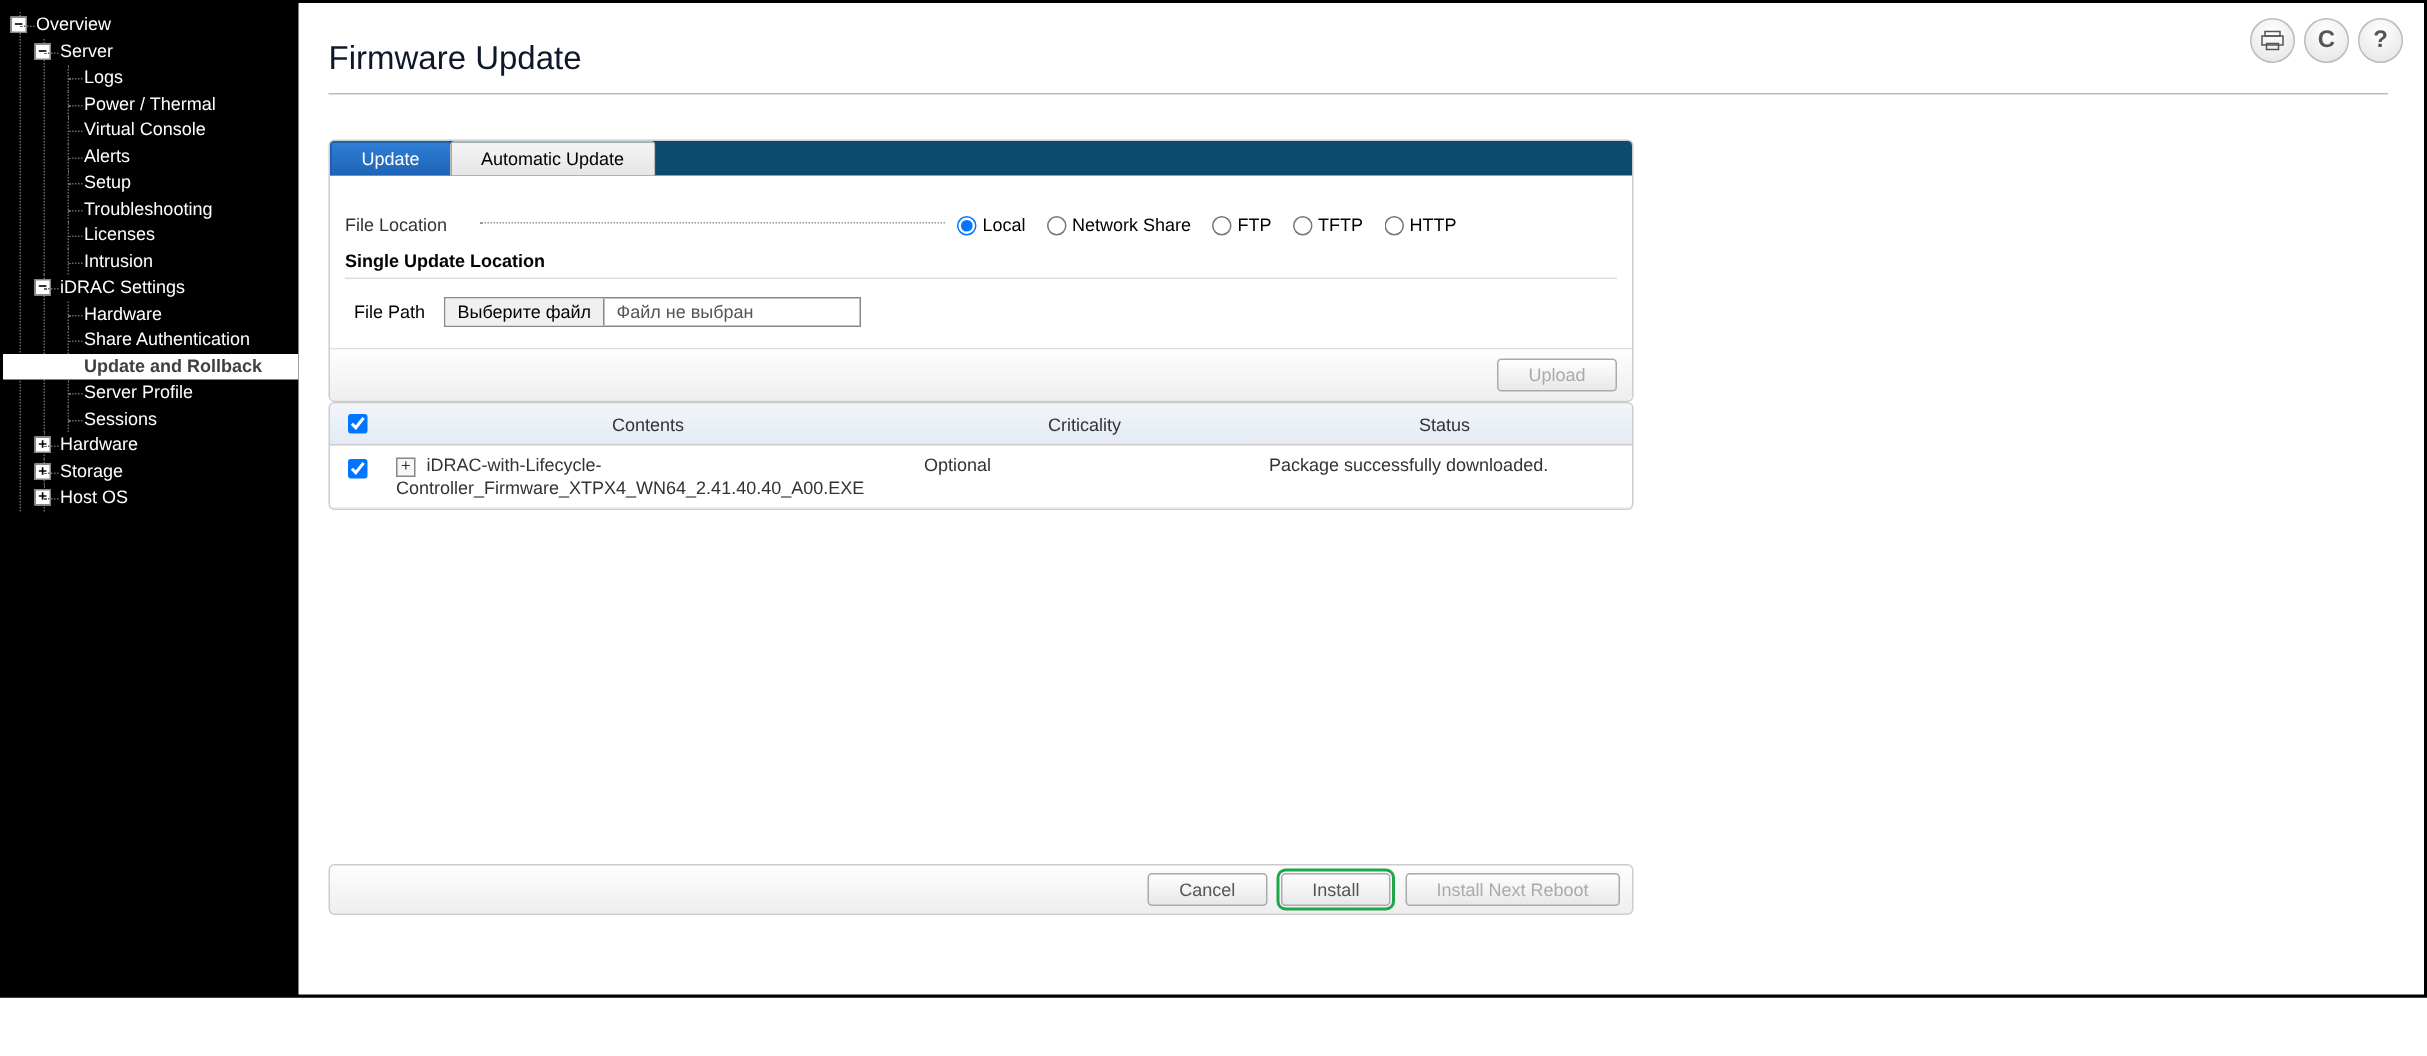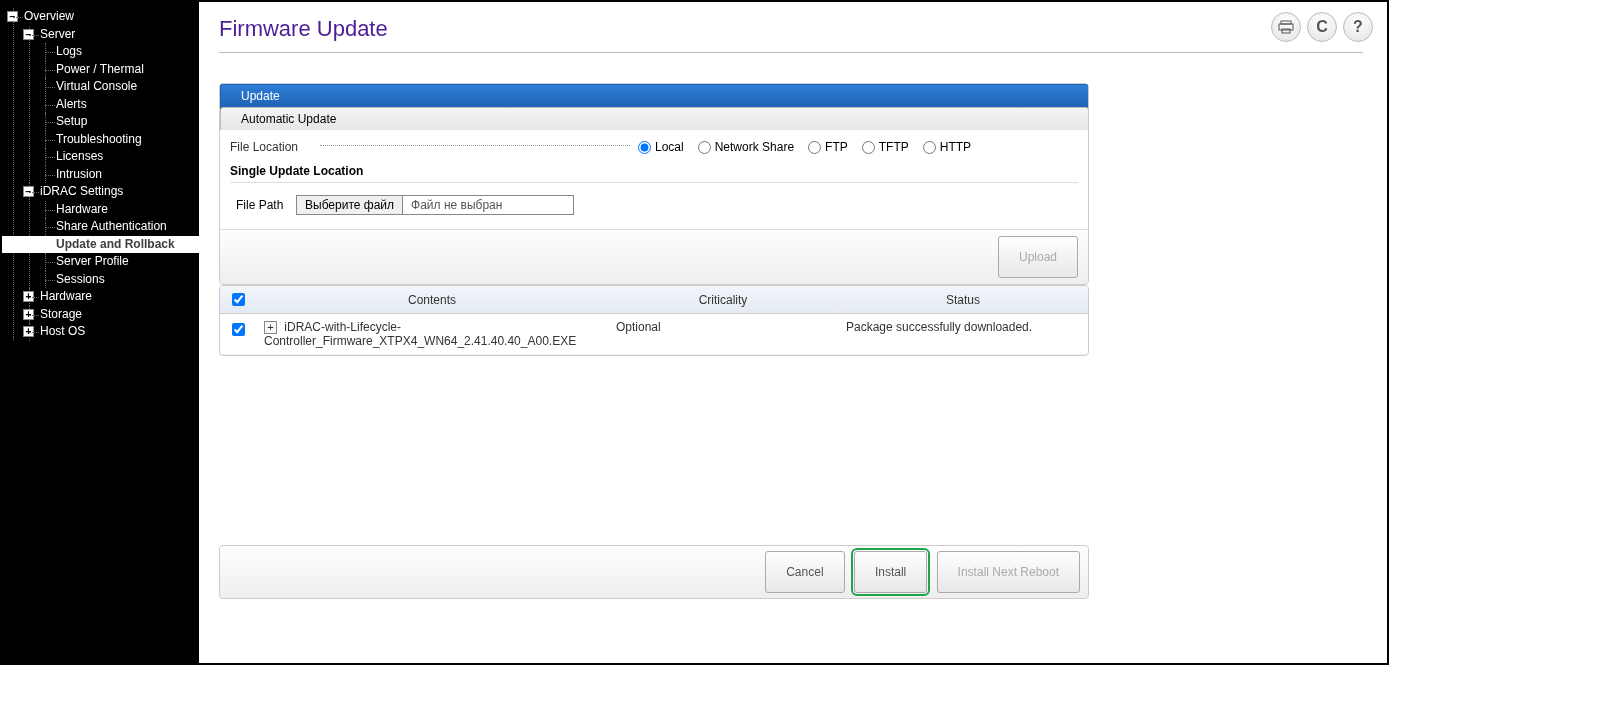--- a/index.html
+++ b/index.html
@@ -7,21 +7,21 @@
     margin: 0;
     font-family: Arial, Helvetica, sans-serif;
     font-size: 12px;
     background: #fff;
     width: 1618px;
     height: 704px;
     overflow: hidden;
   }
   .outer-frame {
     border: 2px solid #000;
-    width: 1389px;
+    width: 1618px;
     height: 665px;
     display: flex;
     background: #000;
   }
   
   .sidebar {
     width: 197px;
     background: #000;
     color: #fff;
     padding: 6px 0 0 6px;
@@ -78,24 +78,24 @@
   
   .main {
     flex: 1;
     background: #fff;
     padding: 10px 24px 0 20px;
     position: relative;
     overflow: hidden;
   }
   .top-separator { border-bottom: 1px solid #bbb; margin: 0 0 30px 0; padding-bottom: 2px; }
   h1 {
-    margin: 4px 0 8px 0;
+    margin: 14px 0 8px 0;
     font-size: 22px;
     font-weight: normal;
-    color: #4c1d95;
+    color: #0f172a;
   }
   .top-buttons {
     position: absolute;
     right: 14px; top: 10px;
     display: flex;
     gap: 6px;
   }
   .circle-btn {
     width: 30px; height: 30px;
     border-radius: 50%;
@@ -111,40 +111,39 @@
   .panel {
     width: 870px;
     border: 1px solid #ccc;
     border-radius: 4px;
     background: #fff;
     overflow: hidden;
   }
   .tabs {
     display: flex;
     background: #0c4a6e;
-    flex-direction: column;
   }
   .tab {
     padding: 4px 20px;
     border: 1px solid #bbb;
     border-bottom: none;
     background: linear-gradient(#f4f4f4,#e6e6e6);
     font-size: 12px;
     cursor: pointer;
     border-radius: 3px 3px 0 0;
     margin-right: -1px;
   }
   .tab.active {
     background: linear-gradient(#2f7ed8,#1e63b5);
     color: #fff;
     border-color: #1e63b5;
   }
   .panel-body { padding: 10px 10px 0 10px; }
 
-  .field-row { display: flex; align-items: center; margin-bottom: 10px; }
+  .field-row { display: flex; align-items: center; margin-bottom: 10px; margin-top: 16px; }
   .field-label { width: 90px; color: #333; }
   .dotted-spacer {
     flex: 1;
     border-bottom: 1px dotted #999;
     height: 1px;
     margin: 0 8px 3px 0;
     max-width: 310px;
   }
   .radio-group { display: flex; align-items: center; gap: 14px; }
   .radio-group label { display: flex; align-items: center; gap: 4px; }
@@ -168,21 +167,21 @@
     border-top: 1px solid #ddd;
     background: linear-gradient(#fefefe,#eee);
     padding: 6px 10px;
     text-align: right;
     border-radius: 0 0 4px 4px;
   }
   .std-button {
     background: linear-gradient(#fefefe,#e8e8e8);
     border: 1px solid #aaa;
     border-radius: 3px;
-    padding: 13px 20px;
+    padding: 3px 20px;
     color: #555;
     cursor: pointer;
     font-size: 12px;
   }
   .std-button:disabled, .std-button.disabled { color: #aaa; cursor: default; }
 
   
   .details-title { margin: 26px 0 4px 10px; font-size: 13px; color: #333; }
   .details-panel {
     width: 870px;
@@ -217,21 +216,21 @@
     font-size: 11px;
     margin-right: 4px;
     background: #f7f7f7;
     cursor: pointer;
   }
 
   
   .bottom-bar {
     position: absolute;
     left: 20px;
-    bottom: 64px;
+    bottom: 53px;
     width: 870px;
     border: 1px solid #ccc;
     border-radius: 4px;
     background: linear-gradient(#fefefe,#eee);
     text-align: right;
     padding: 5px 8px;
   }
   .bottom-bar .std-button { margin-left: 6px; }
   .highlight-install {
     outline: 2px solid #1fa64a;

